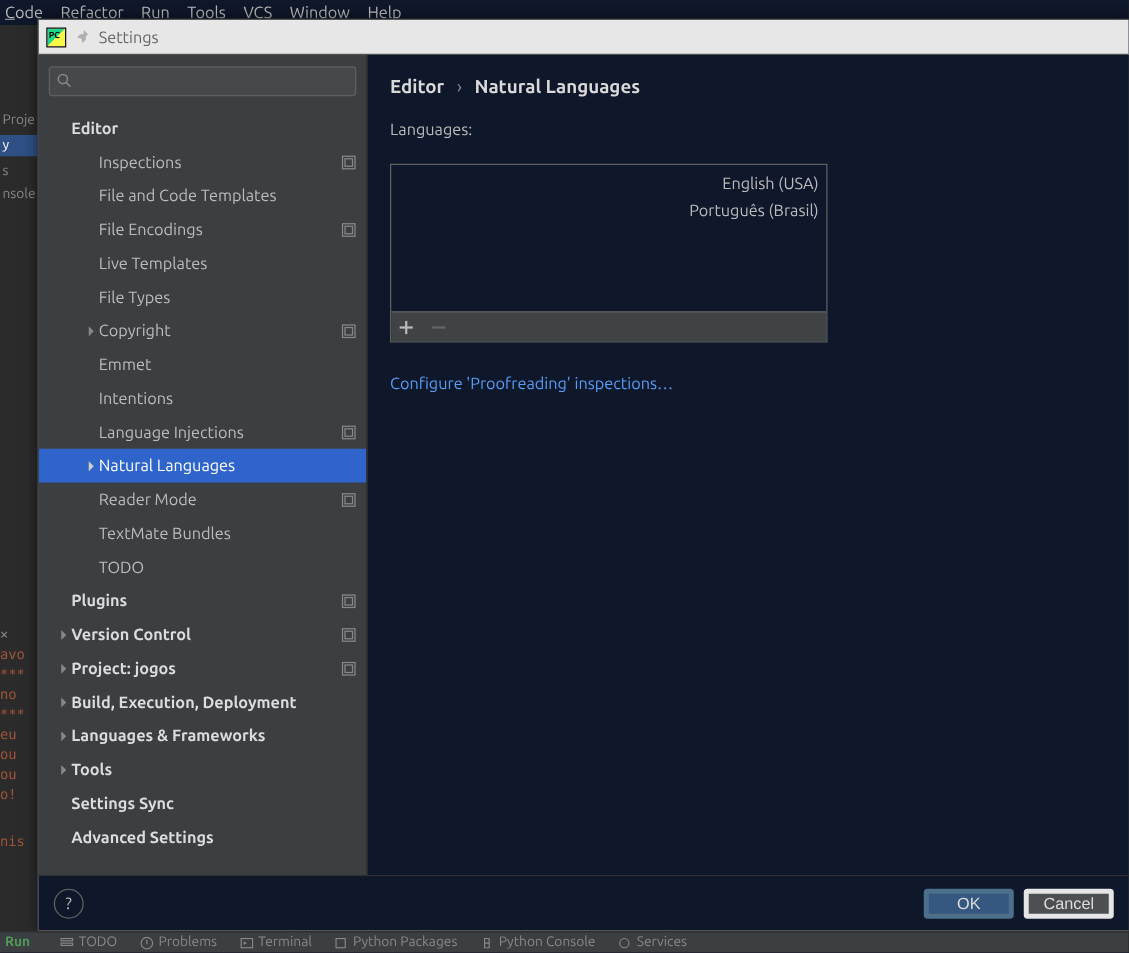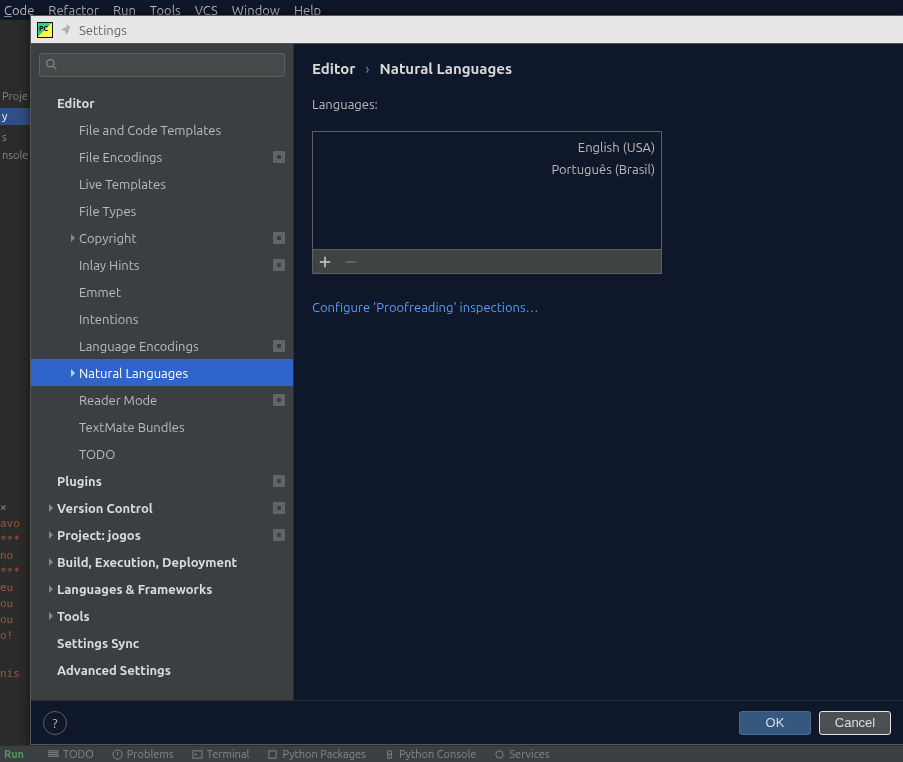--- a/index.html
+++ b/index.html
@@ -222,21 +222,21 @@
     display: flex;
     align-items: center;
     justify-content: center;
     color: #bbb;
     cursor: pointer;
   }
   .footer-spacer { flex: 1; }
   .btn {
     height: 24px;
     min-width: 72px;
-    border: 1px solid #e5e5e5;
+    border: 4px solid #e5e5e5;
     background: #4c5052;
     color: #ddd;
     border-radius: 3px;
     margin-left: 8px;
     cursor: pointer;
     font-size: 13px;
   }
   .btn.primary {
     background: #365880;
     border-color: #4c708c;
@@ -315,20 +315,30 @@
         <input class="search-input" placeholder="" style="">
       </div>
 
       <div class="tree">
         <div class="tree-row cat indent-0">
             <span class="arrow"></span>
             <span class="label">Editor</span>
           </div>
         <div class="tree-row indent-1">
             <span class="arrow"></span>
+            <span class="label">Inspections</span>
+            <span class="proj-icon">
+              <svg viewBox="0 0 12 12" fill="none" stroke="currentColor">
+                <rect x="1" y="1" width="10" height="10"></rect>
+                <rect x="3" y="3" width="6" height="6"></rect>
+              </svg>
+            </span>
+          </div>
+        <div class="tree-row indent-1">
+            <span class="arrow"></span>
             <span class="label">File and Code Templates</span>
           </div>
         <div class="tree-row indent-1">
             <span class="arrow"></span>
             <span class="label">File Encodings</span>
             <span class="proj-icon">
               <svg viewBox="0 0 12 12" fill="none" stroke="currentColor">
                 <rect x="1" y="1" width="10" height="10"></rect>
                 <rect x="3" y="3" width="6" height="6"></rect>
               </svg>
@@ -351,39 +361,29 @@
             <span class="label">Copyright</span>
             <span class="proj-icon">
               <svg viewBox="0 0 12 12" fill="none" stroke="currentColor">
                 <rect x="1" y="1" width="10" height="10"></rect>
                 <rect x="3" y="3" width="6" height="6"></rect>
               </svg>
             </span>
           </div>
         <div class="tree-row indent-1">
             <span class="arrow"></span>
-            <span class="label">Inlay Hints</span>
-            <span class="proj-icon">
-              <svg viewBox="0 0 12 12" fill="none" stroke="currentColor">
-                <rect x="1" y="1" width="10" height="10"></rect>
-                <rect x="3" y="3" width="6" height="6"></rect>
-              </svg>
-            </span>
-          </div>
-        <div class="tree-row indent-1">
-            <span class="arrow"></span>
             <span class="label">Emmet</span>
           </div>
         <div class="tree-row indent-1">
             <span class="arrow"></span>
             <span class="label">Intentions</span>
           </div>
         <div class="tree-row indent-1">
             <span class="arrow"></span>
-            <span class="label">Language Encodings</span>
+            <span class="label">Language Injections</span>
             <span class="proj-icon">
               <svg viewBox="0 0 12 12" fill="none" stroke="currentColor">
                 <rect x="1" y="1" width="10" height="10"></rect>
                 <rect x="3" y="3" width="6" height="6"></rect>
               </svg>
             </span>
           </div>
         <div class="tree-row indent-1 selected">
             <span class="arrow">
               <svg viewBox="0 0 8 8" fill="currentColor">

